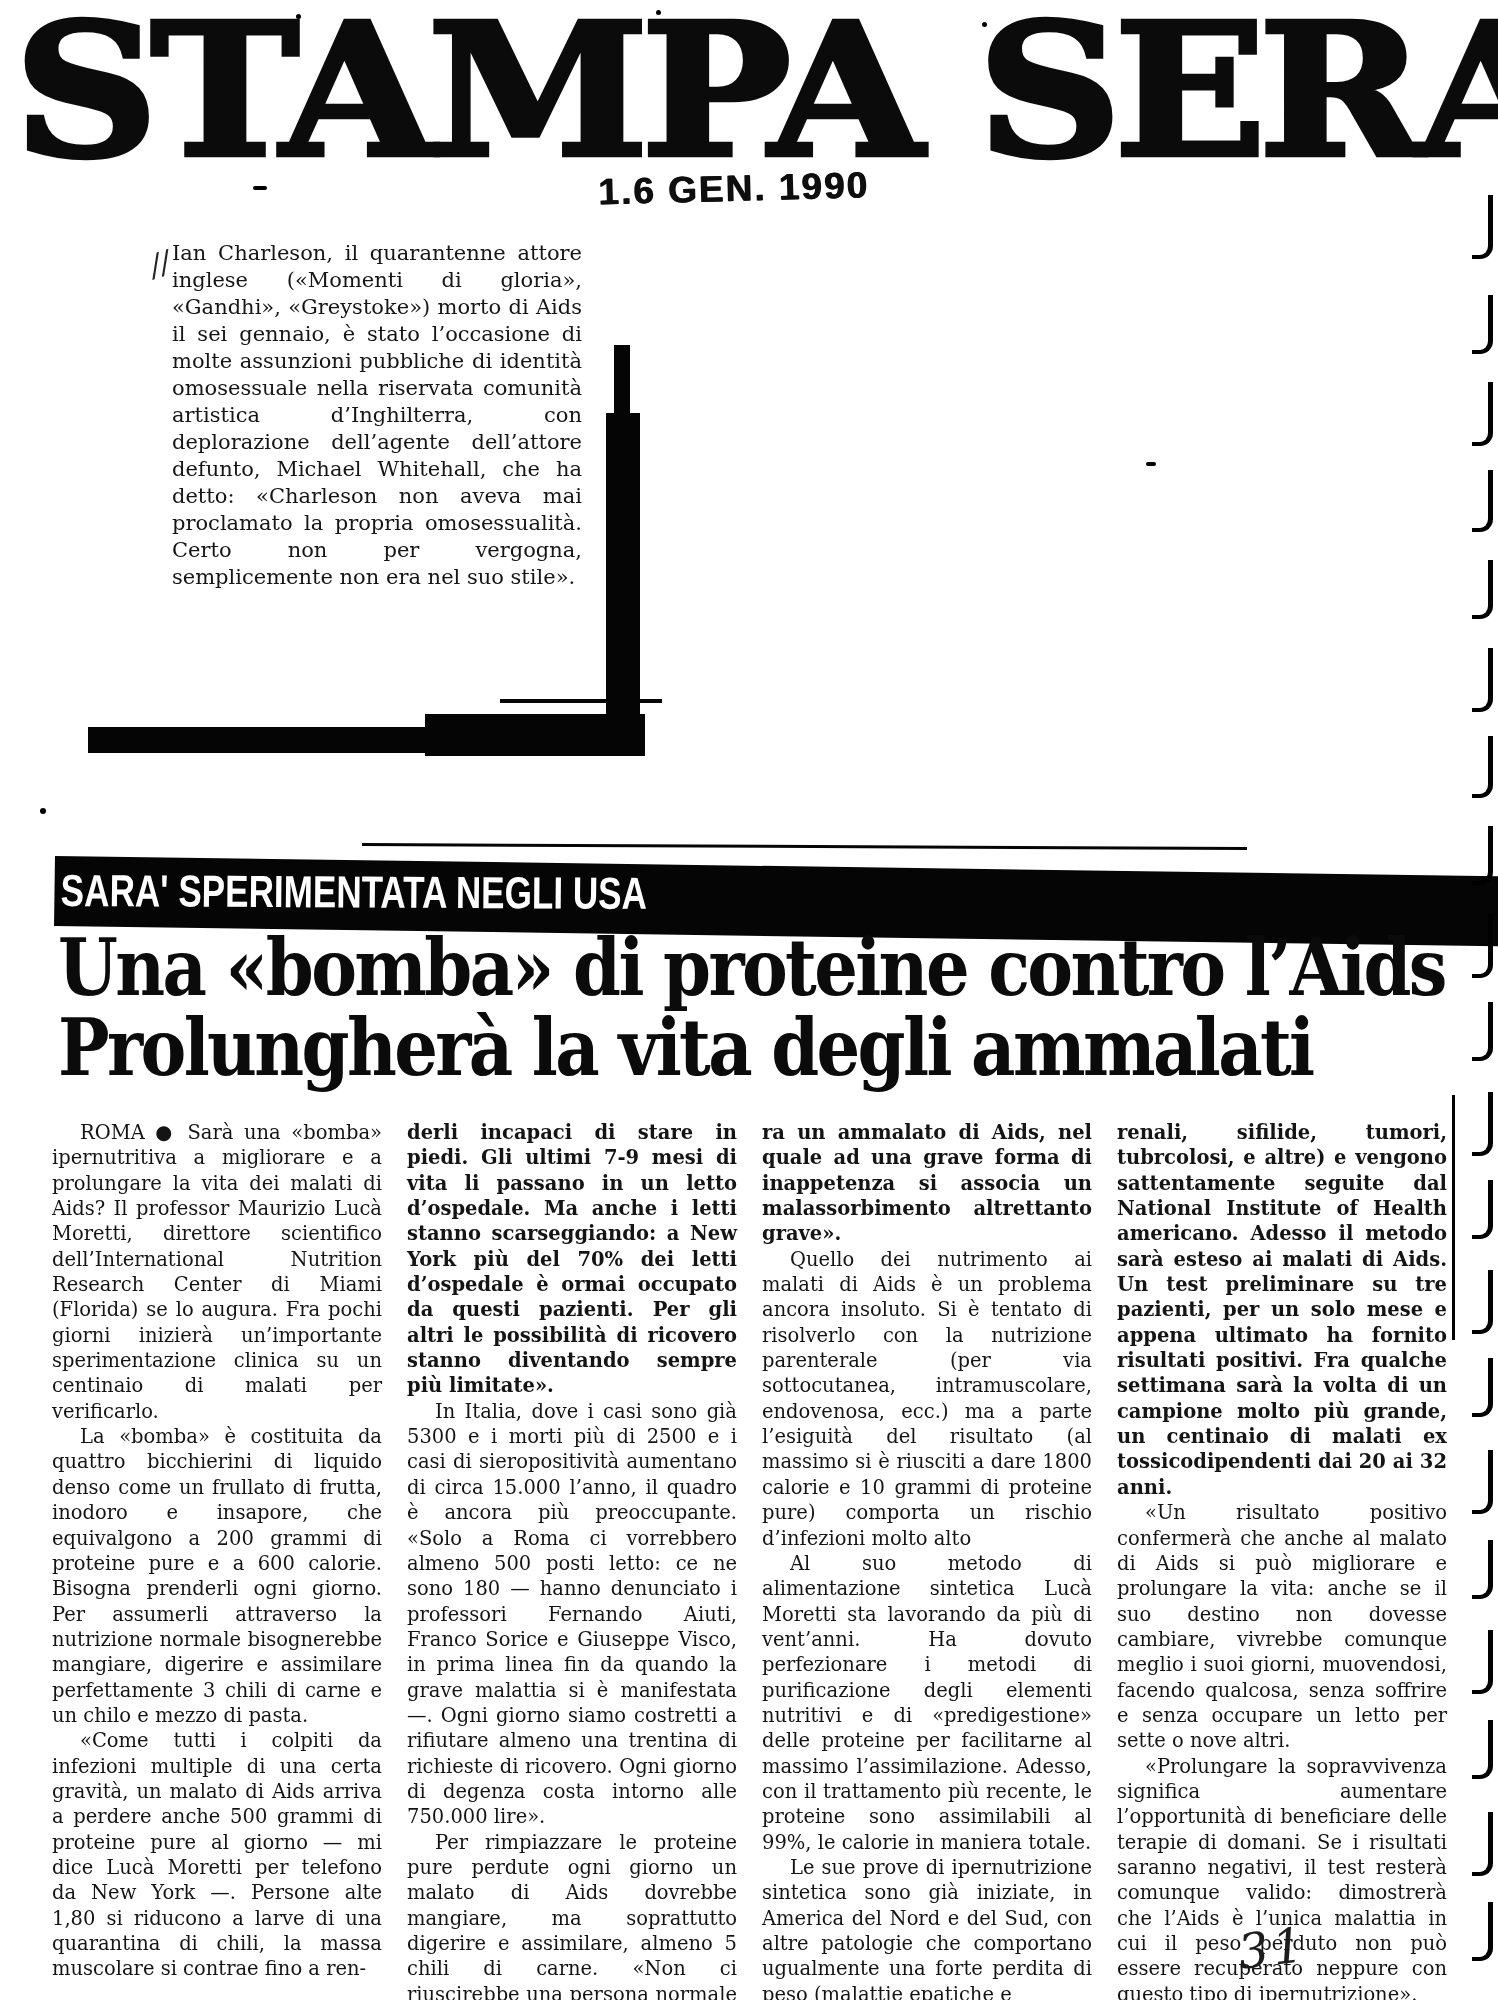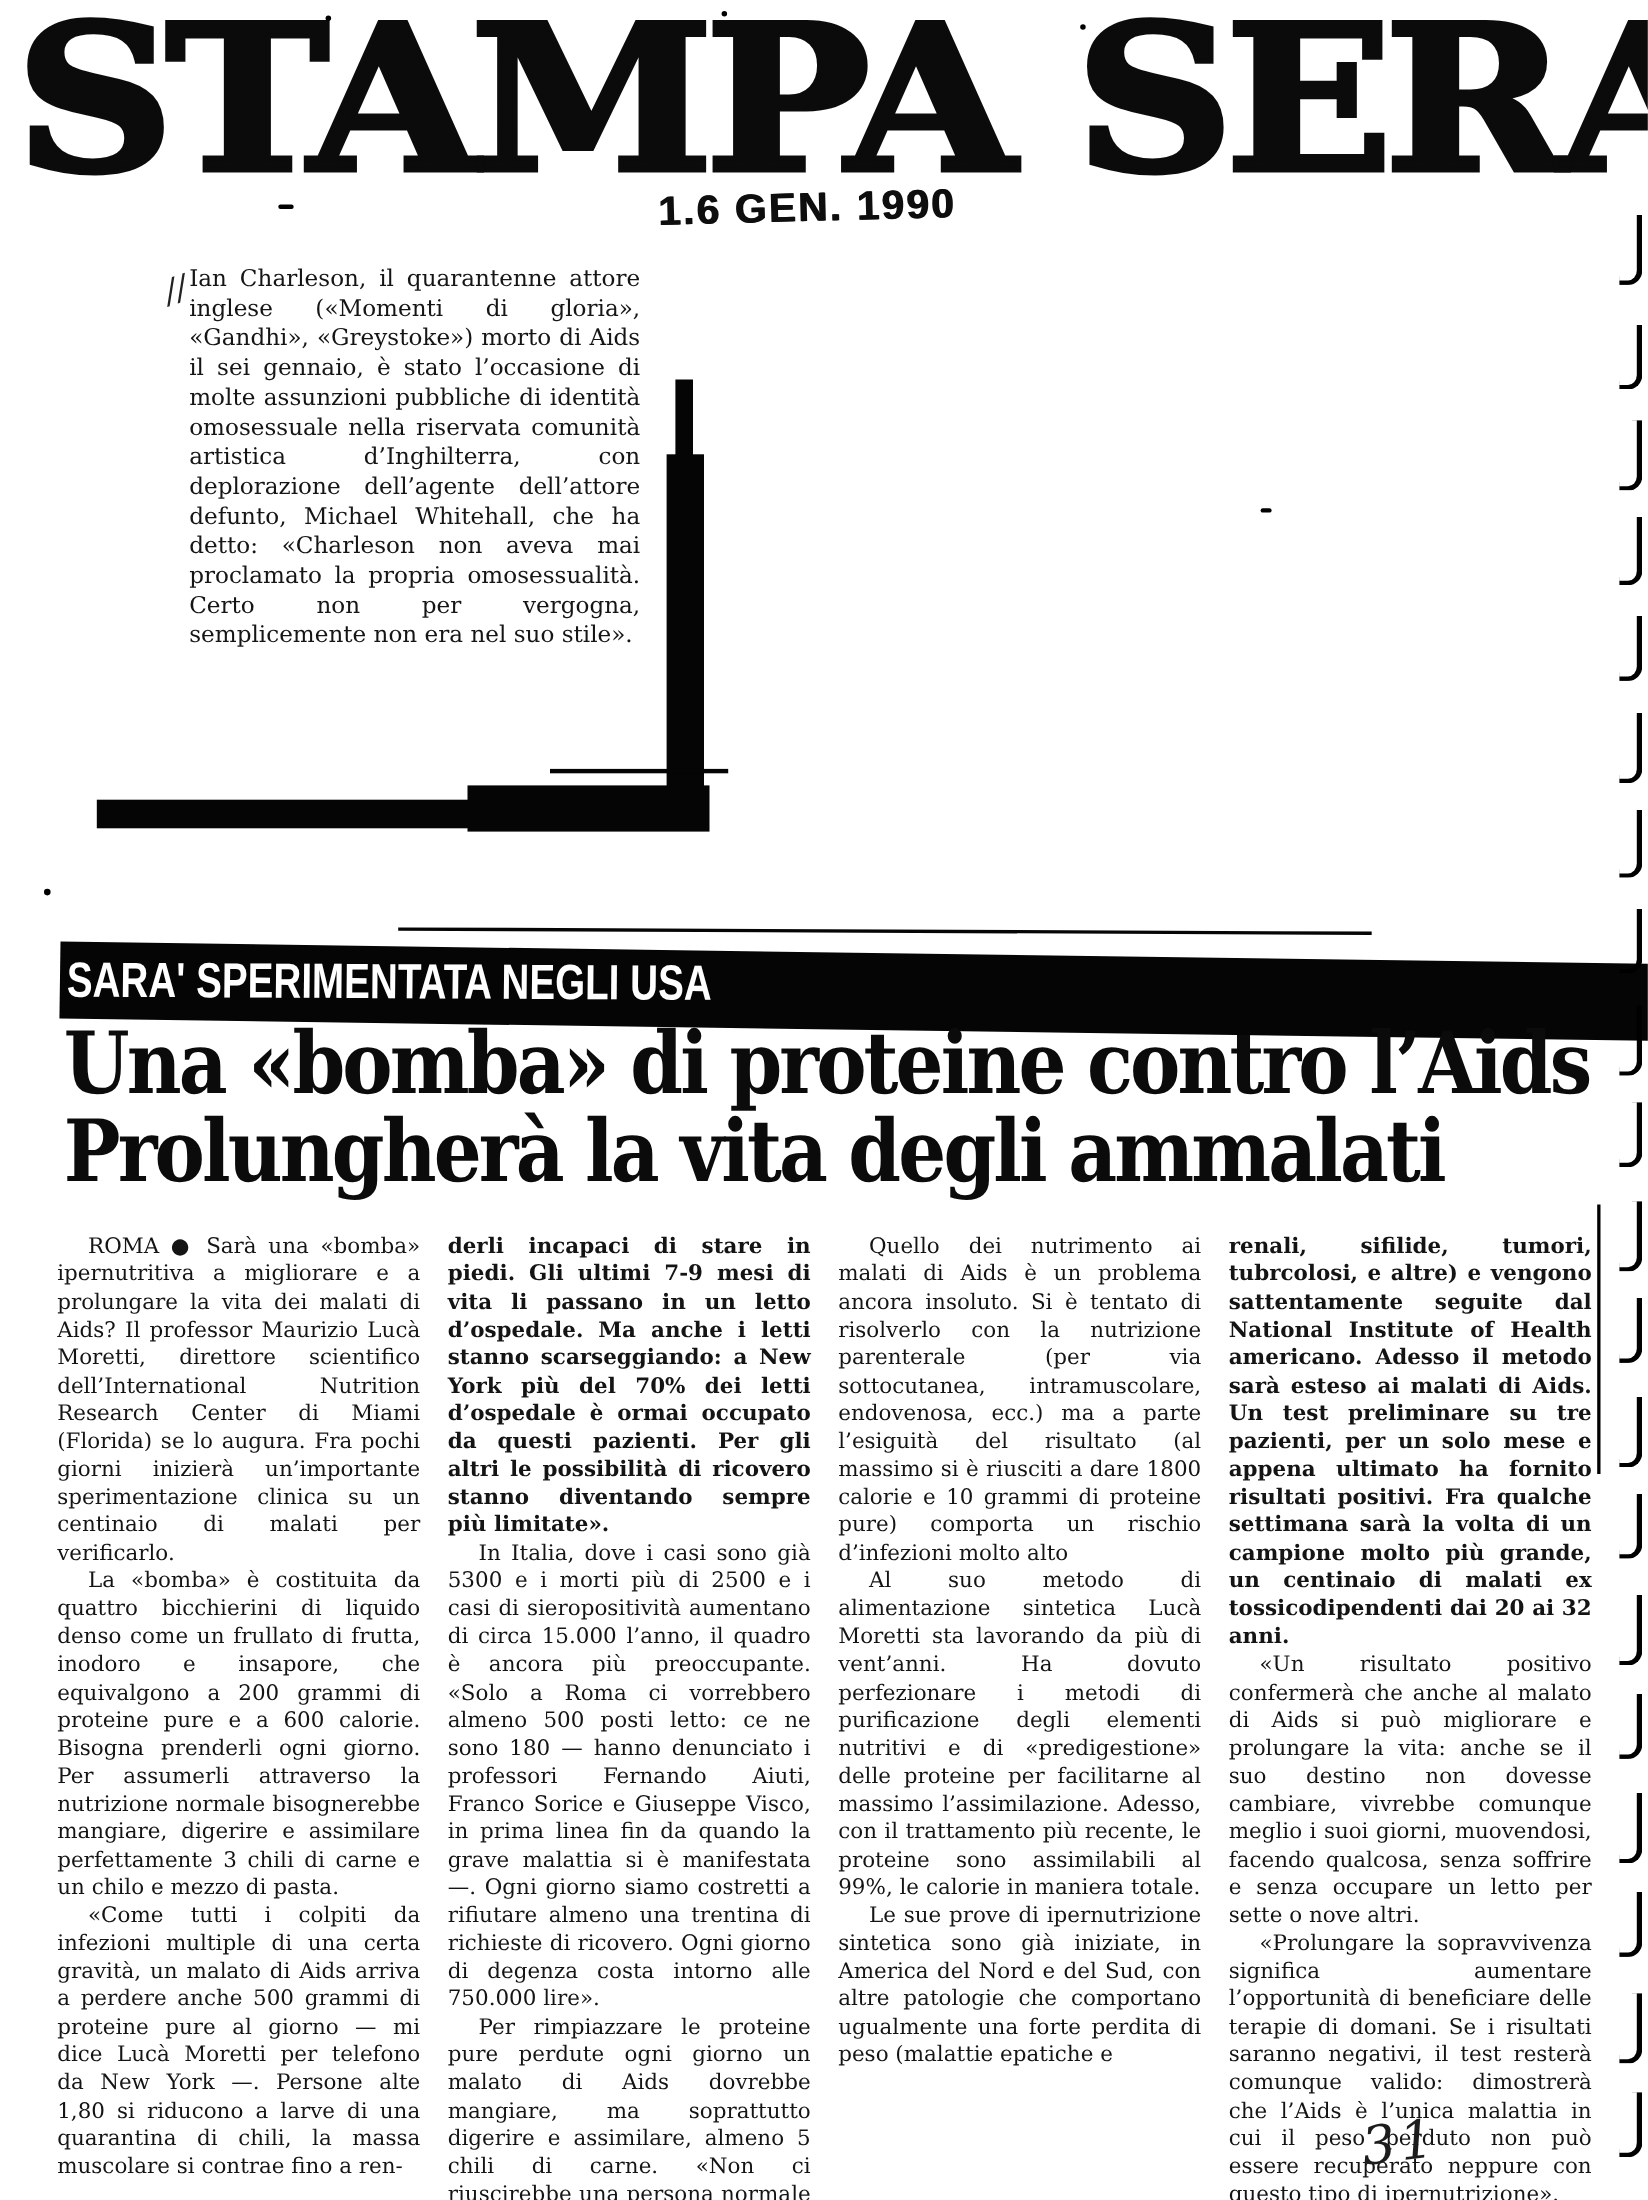--- a/index.html
+++ b/index.html
@@ -133,20 +133,21 @@
     <p>ROMA ● Sarà una «bomba» ipernutritiva a migliorare e a prolungare la vita dei malati di Aids? Il professor Maurizio Lucà Moretti, direttore scientifico dell’International Nutrition Research Center di Miami (Florida) se lo augura. Fra pochi giorni inizierà un’importante sperimentazione clinica su un centinaio di malati per verificarlo.</p>
     <p>La «bomba» è costituita da quattro bicchierini di liquido denso come un frullato di frutta, inodoro e insapore, che equivalgono a 200 grammi di proteine pure e a 600 calorie. Bisogna prenderli ogni giorno. Per assumerli attraverso la nutrizione normale bisognerebbe mangiare, digerire e assimilare perfettamente 3 chili di carne e un chilo e mezzo di pasta.</p>
     <p>«Come tutti i colpiti da infezioni multiple di una certa gravità, un malato di Aids arriva a perdere anche 500 grammi di proteine pure al giorno — mi dice Lucà Moretti per telefono da New York —. Persone alte 1,80 si riducono a larve di una quarantina di chili, la massa muscolare si contrae fino a ren-</p>
   </div>
   <div class="col">
     <p class="cont">derli incapaci di stare in piedi. Gli ultimi 7-9 mesi di vita li passano in un letto d’ospedale. Ma anche i letti stanno scarseggiando: a New York più del 70% dei letti d’ospedale è ormai occupato da questi pazienti. Per gli altri le possibilità di ricovero stanno diventando sempre più limitate».</p>
     <p>In Italia, dove i casi sono già 5300 e i morti più di 2500 e i casi di sieropositività aumentano di circa 15.000 l’anno, il quadro è ancora più preoccupante. «Solo a Roma ci vorrebbero almeno 500 posti letto: ce ne sono 180 — hanno denunciato i professori Fernando Aiuti, Franco Sorice e Giuseppe Visco, in prima linea fin da quando la grave malattia si è manifestata —. Ogni giorno siamo costretti a rifiutare almeno una trentina di richieste di ricovero. Ogni giorno di degenza costa intorno alle 750.000 lire».</p>
     <p>Per rimpiazzare le proteine pure perdute ogni giorno un malato di Aids dovrebbe mangiare, ma soprattutto digerire e assimilare, almeno 5 chili di carne. «Non ci riuscirebbe una persona normale e meno anco-</p>
   </div>
   <div class="col">
+    <p class="cont">ra un ammalato di Aids, nel quale ad una grave forma di inappetenza si associa un malassorbimento altrettanto grave».</p>
     <p>Quello dei nutrimento ai malati di Aids è un problema ancora insoluto. Si è tentato di risolverlo con la nutrizione parenterale (per via sottocutanea, intramuscolare, endovenosa, ecc.) ma a parte l’esiguità del risultato (al massimo si è riusciti a dare 1800 calorie e 10 grammi di proteine pure) comporta un rischio d’infezioni molto alto</p>
     <p>Al suo metodo di alimentazione sintetica Lucà Moretti sta lavorando da più di vent’anni. Ha dovuto perfezionare i metodi di purificazione degli elementi nutritivi e di «predigestione» delle proteine per facilitarne al massimo l’assimilazione. Adesso, con il trattamento più recente, le proteine sono assimilabili al 99%, le calorie in maniera totale.</p>
     <p>Le sue prove di ipernutrizione sintetica sono già iniziate, in America del Nord e del Sud, con altre patologie che comportano ugualmente una forte perdita di peso (malattie epatiche e</p>
   </div>
   <div class="col">
     <p class="cont">renali, sifilide, tumori, tubrcolosi, e altre) e vengono sattentamente seguite dal National Institute of Health americano. Adesso il metodo sarà esteso ai malati di Aids. Un test preliminare su tre pazienti, per un solo mese e appena ultimato ha fornito risultati positivi. Fra qualche settimana sarà la volta di un campione molto più grande, un centinaio di malati ex tossicodipendenti dai 20 ai 32 anni.</p>
     <p>«Un risultato positivo confermerà che anche al malato di Aids si può migliorare e prolungare la vita: anche se il suo destino non dovesse cambiare, vivrebbe comunque meglio i suoi giorni, muovendosi, facendo qualcosa, senza soffrire e senza occupare un letto per sette o nove altri.</p>
     <p>«Prolungare la sopravvivenza significa aumentare l’opportunità di beneficiare delle terapie di domani. Se i risultati saranno negativi, il test resterà comunque valido: dimostrerà che l’Aids è l’unica malattia in cui il peso perduto non può essere recuperato neppure con questo tipo di ipernutrizione».</p>
     <p class="byline">Bruno Ghibaudi</p>
   </div>

